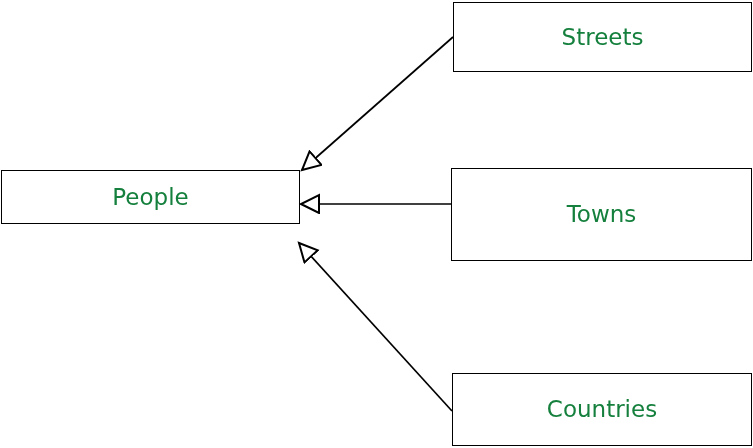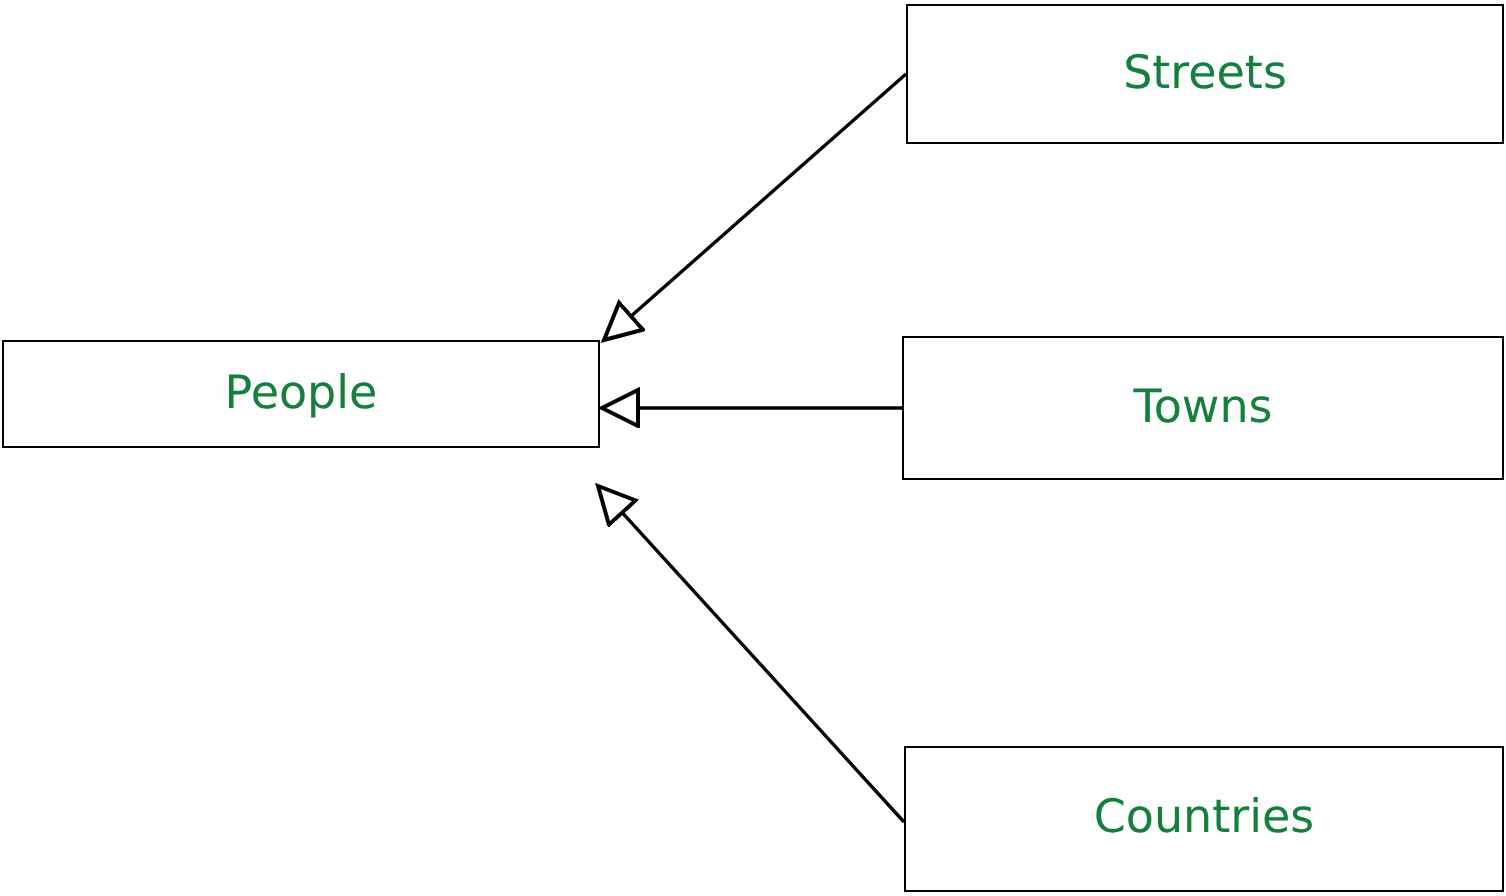--- a/index.html
+++ b/index.html
@@ -26,21 +26,21 @@
     z-index: 1;
   }
   .node-label {
     font-size: 23px;
     color: #15803d;
     white-space: nowrap;
     line-height: 1;
   }
   #node-people    { left: 1px;   top: 170px; width: 299px; height: 54px; align-items: center; }
   #node-streets   { left: 453px; top: 2px;   width: 299px; height: 70px; }
-  #node-towns     { left: 451px; top: 168px; width: 301px; height: 72px; }
+  #node-towns     { left: 451px; top: 168px; width: 301px; height: 93px; }
   #node-countries { left: 452px; top: 373px; width: 300px; height: 73px; justify-content: center; }
   .edges-layer {
     position: absolute;
     left: 0;
     top: 0;
     z-index: 2;
     pointer-events: none;
   }
   .edge-line {
     stroke: #000000;

